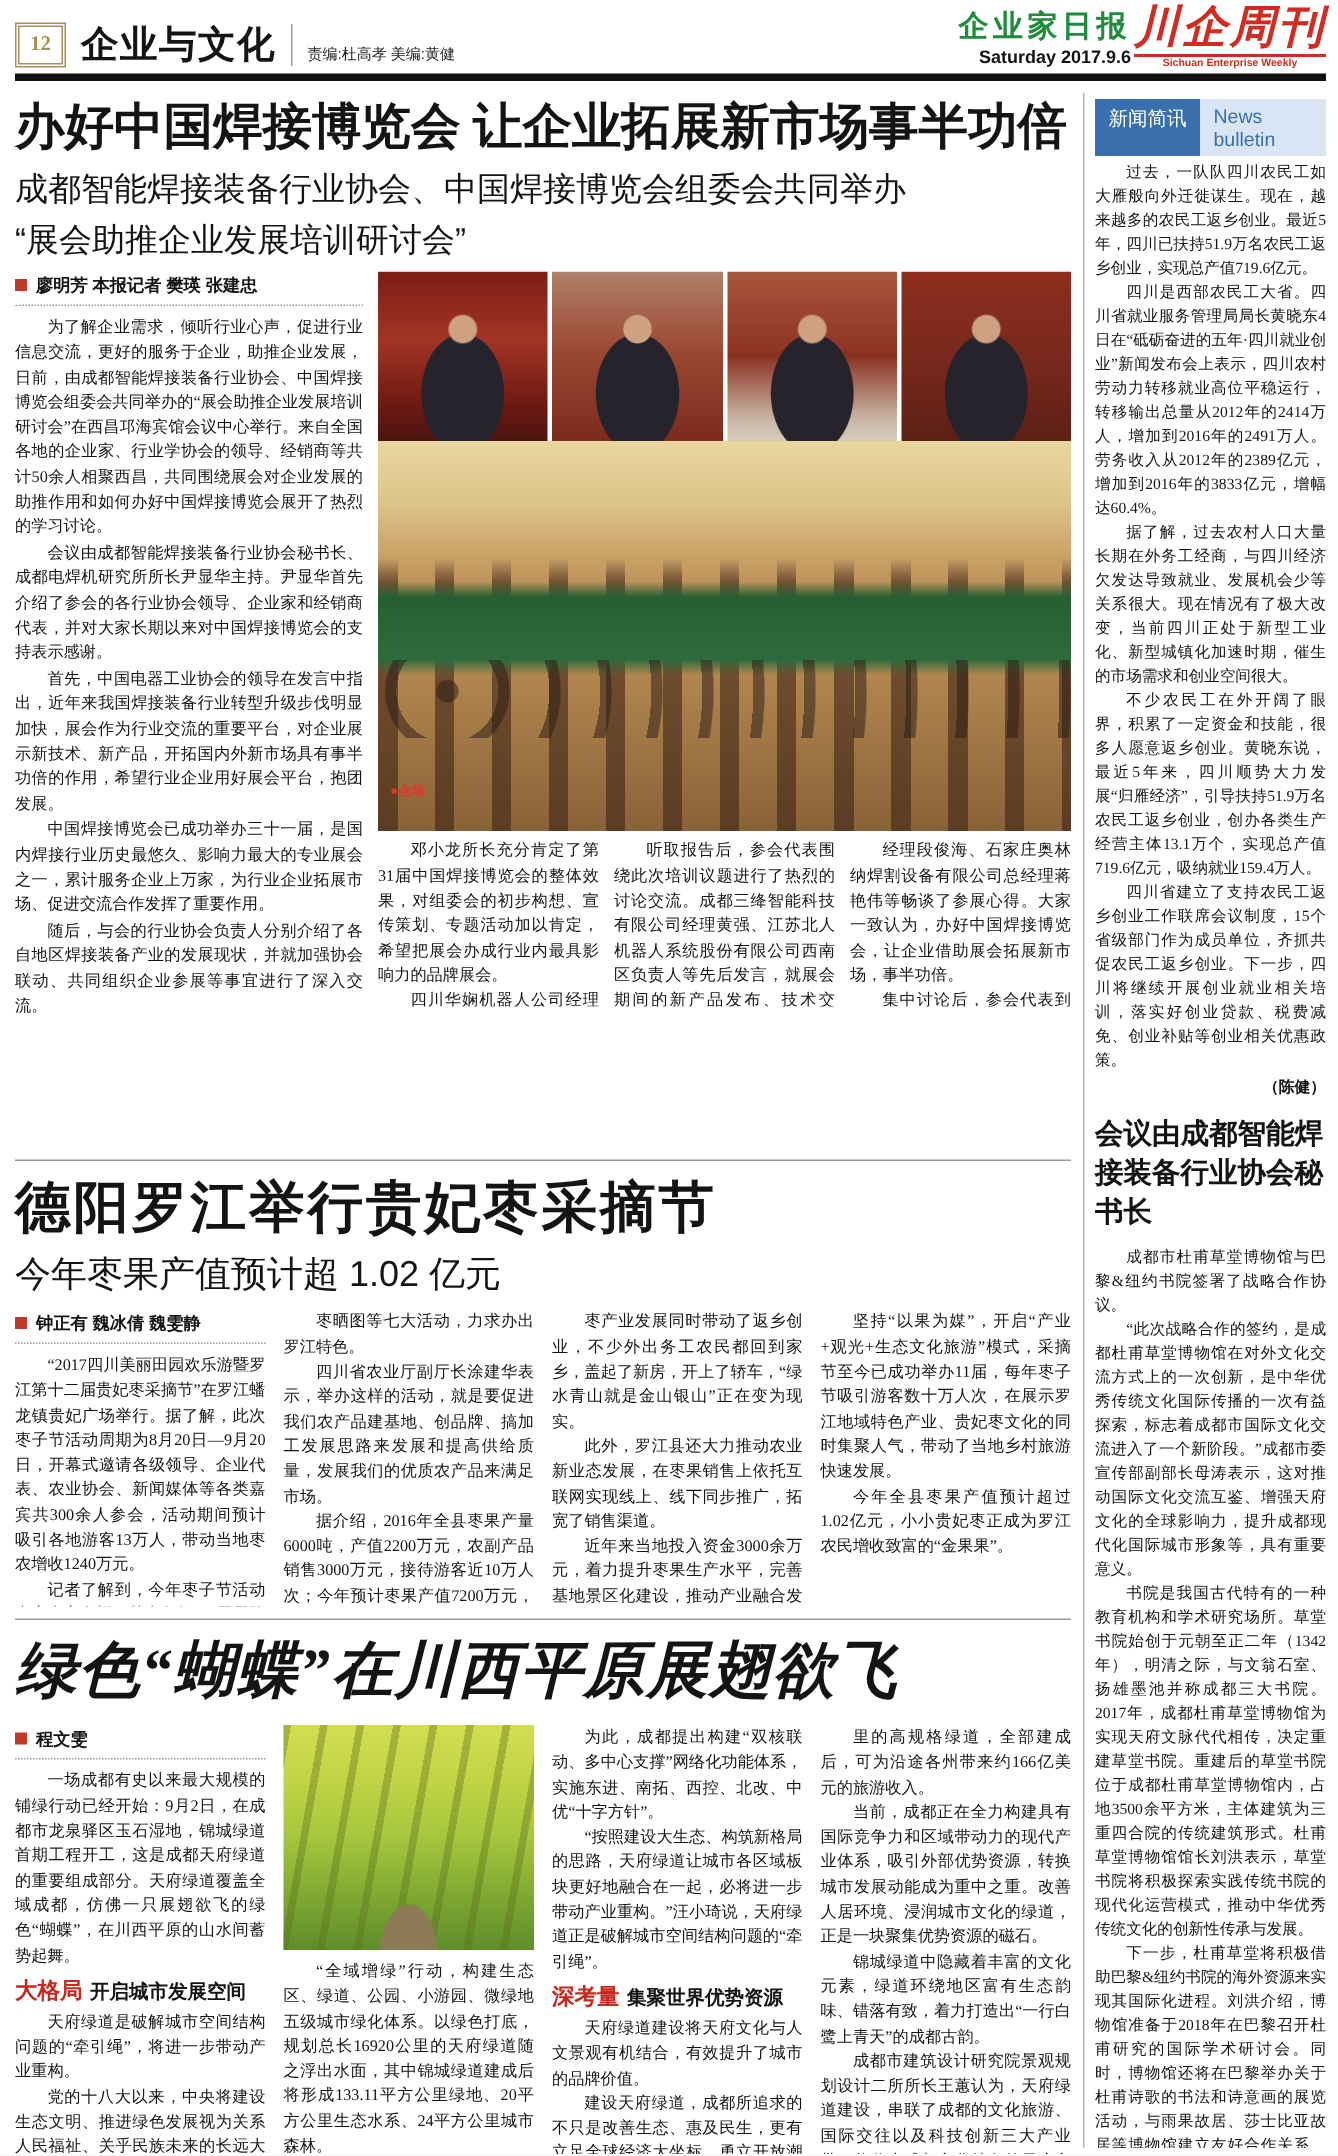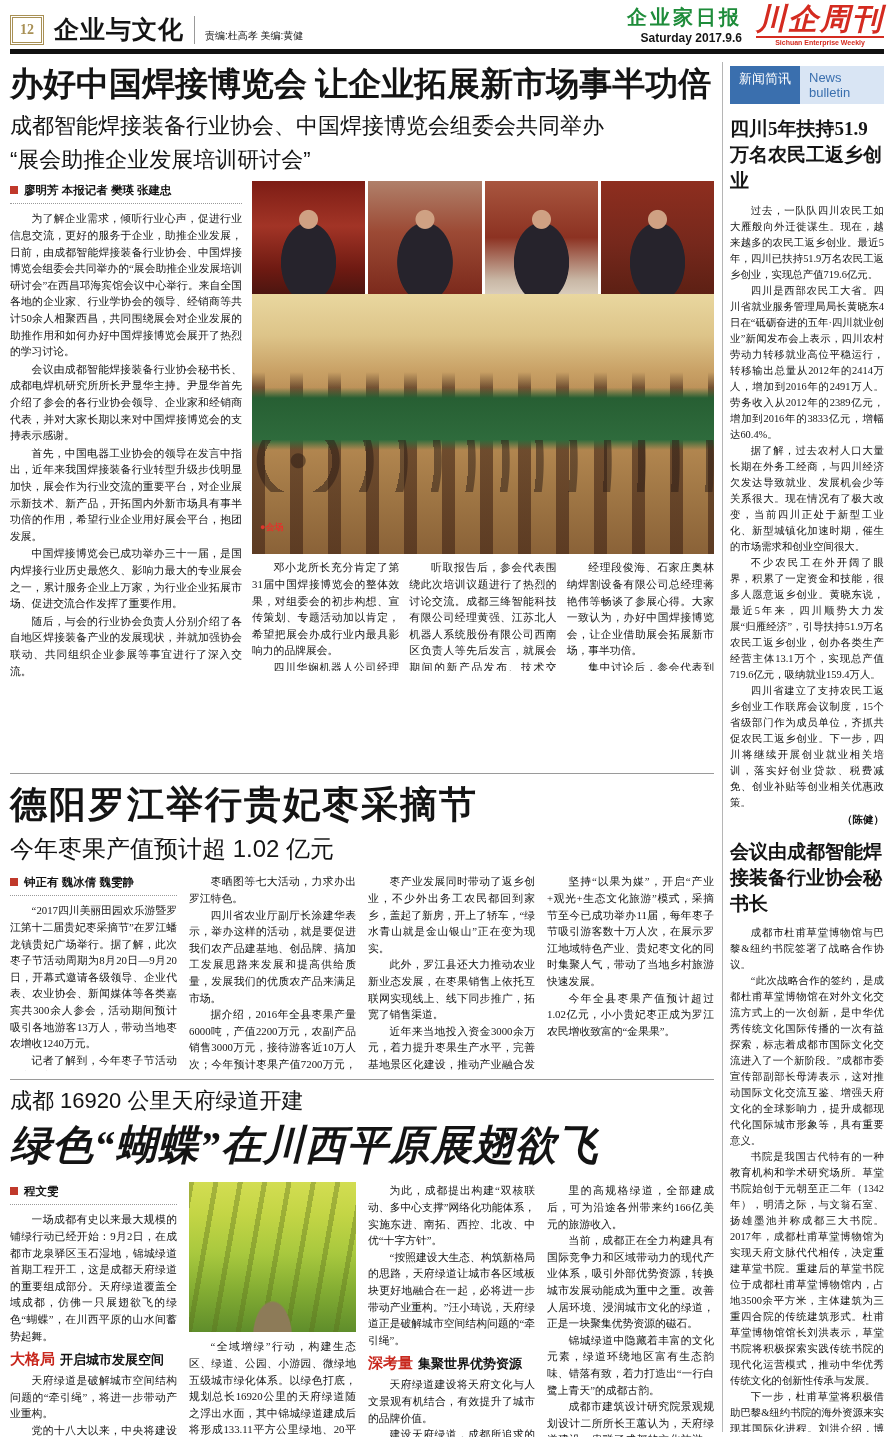--- a/index.html
+++ b/index.html
@@ -9,21 +9,21 @@
   .page { width:892px; height:1437px; background:#ffffff; padding:6px 8px 0 10px; overflow:hidden; }
 
   
   .masthead { display:flex; justify-content:space-between; align-items:flex-end; height:40px; }
   .mh-left { display:flex; align-items:center; gap:10px; }
   .pagenum { width:34px; height:30px; border:3px double #a89055; color:#a89055;
              font-size:14px; font-weight:bold; text-align:center; line-height:24px; }
   .section-title { font-family:"Liberation Sans","DejaVu Sans",sans-serif; font-size:25px; font-weight:bold; letter-spacing:1px; }
   .mh-div { width:1px; height:28px; background:#999; }
   .editors { font-size:10px; font-family:"Liberation Sans",sans-serif; color:#222; align-self:flex-end; padding-bottom:3px; }
-  .mh-right { display:flex; align-items:flex-end; gap:14px; }
+  .mh-right { display:flex; align-items:flex-end; gap:2px; }
   .paper-block { text-align:right; padding-bottom:1px; }
   .paper-name { color:#1e8c3a; font-size:20px; font-weight:bold; letter-spacing:3px; }
   .paper-date { font-family:"Liberation Sans",sans-serif; font-size:12px; font-weight:bold; }
   .logo-block { text-align:center; }
   .logo-cn { color:#d42b20; font-size:30px; font-weight:bold; font-style:italic; letter-spacing:2px; line-height:1; }
   .logo-en { color:#d42b20; font-size:7px; font-weight:bold; font-family:"Liberation Sans",sans-serif;
              border-top:2px solid #d42b20; margin-top:2px; padding-top:1px; }
   .mast-rule { height:5px; background:#111; margin-top:3px; }
 
   
@@ -202,21 +202,20 @@
           <div class="col">
               <p class="para">坚持“以果为媒”，开启“产业+观光+生态文化旅游”模式，采摘节至今已成功举办11届，每年枣子节吸引游客数十万人次，在展示罗江地域特色产业、贵妃枣文化的同时集聚人气，带动了当地乡村旅游快速发展。</p>
               <p class="para">今年全县枣果产值预计超过1.02亿元，小小贵妃枣正成为罗江农民增收致富的“金果果”。</p>
             </div>
         </div>
       </section>
 
       <div class="sep"></div>
 
       <section>
-        <div class="gw-kicker">成都 16920 公里天府绿道开建</div>
         <h1 class="gw-h1">绿色“蝴蝶”在川西平原展翅欲飞</h1>
         <div class="gw-cols">
           <div class="col">
             <div class="byline">程文雯</div>
             <div>
                 <p class="para">一场成都有史以来最大规模的铺绿行动已经开始：9月2日，在成都市龙泉驿区玉石湿地，锦城绿道首期工程开工，这是成都天府绿道的重要组成部分。天府绿道覆盖全域成都，仿佛一只展翅欲飞的绿色“蝴蝶”，在川西平原的山水间蓄势起舞。</p>
               </div>
             <p class="subhead"><span class="red">大格局</span><span>开启城市发展空间</span></p>
             <div>
                 <p class="para">天府绿道是破解城市空间结构问题的“牵引绳”，将进一步带动产业重构。</p>
@@ -251,21 +250,20 @@
       </section>
     </div>
 
     <aside class="aside">
       <div class="bull-head">
         <div class="bh1">新闻简讯</div>
         <div class="bh2">News bulletin</div>
       </div>
 
       <article>
-        <h2 class="bull-title">四川5年扶持51.9万名农民工返乡创业</h2>
         <div>
             <p class="para">过去，一队队四川农民工如大雁般向外迁徙谋生。现在，越来越多的农民工返乡创业。最近5年，四川已扶持51.9万名农民工返乡创业，实现总产值719.6亿元。</p>
             <p class="para">四川是西部农民工大省。四川省就业服务管理局局长黄晓东4日在“砥砺奋进的五年·四川就业创业”新闻发布会上表示，四川农村劳动力转移就业高位平稳运行，转移输出总量从2012年的2414万人，增加到2016年的2491万人。劳务收入从2012年的2389亿元，增加到2016年的3833亿元，增幅达60.4%。</p>
             <p class="para">据了解，过去农村人口大量长期在外务工经商，与四川经济欠发达导致就业、发展机会少等关系很大。现在情况有了极大改变，当前四川正处于新型工业化、新型城镇化加速时期，催生的市场需求和创业空间很大。</p>
             <p class="para">不少农民工在外开阔了眼界，积累了一定资金和技能，很多人愿意返乡创业。黄晓东说，最近5年来，四川顺势大力发展“归雁经济”，引导扶持51.9万名农民工返乡创业，创办各类生产经营主体13.1万个，实现总产值719.6亿元，吸纳就业159.4万人。</p>
             <p class="para">四川省建立了支持农民工返乡创业工作联席会议制度，15个省级部门作为成员单位，齐抓共促农民工返乡创业。下一步，四川将继续开展创业就业相关培训，落实好创业贷款、税费减免、创业补贴等创业相关优惠政策。</p>
           </div>
         <div class="sig">（陈健）</div>
       </article>
 

